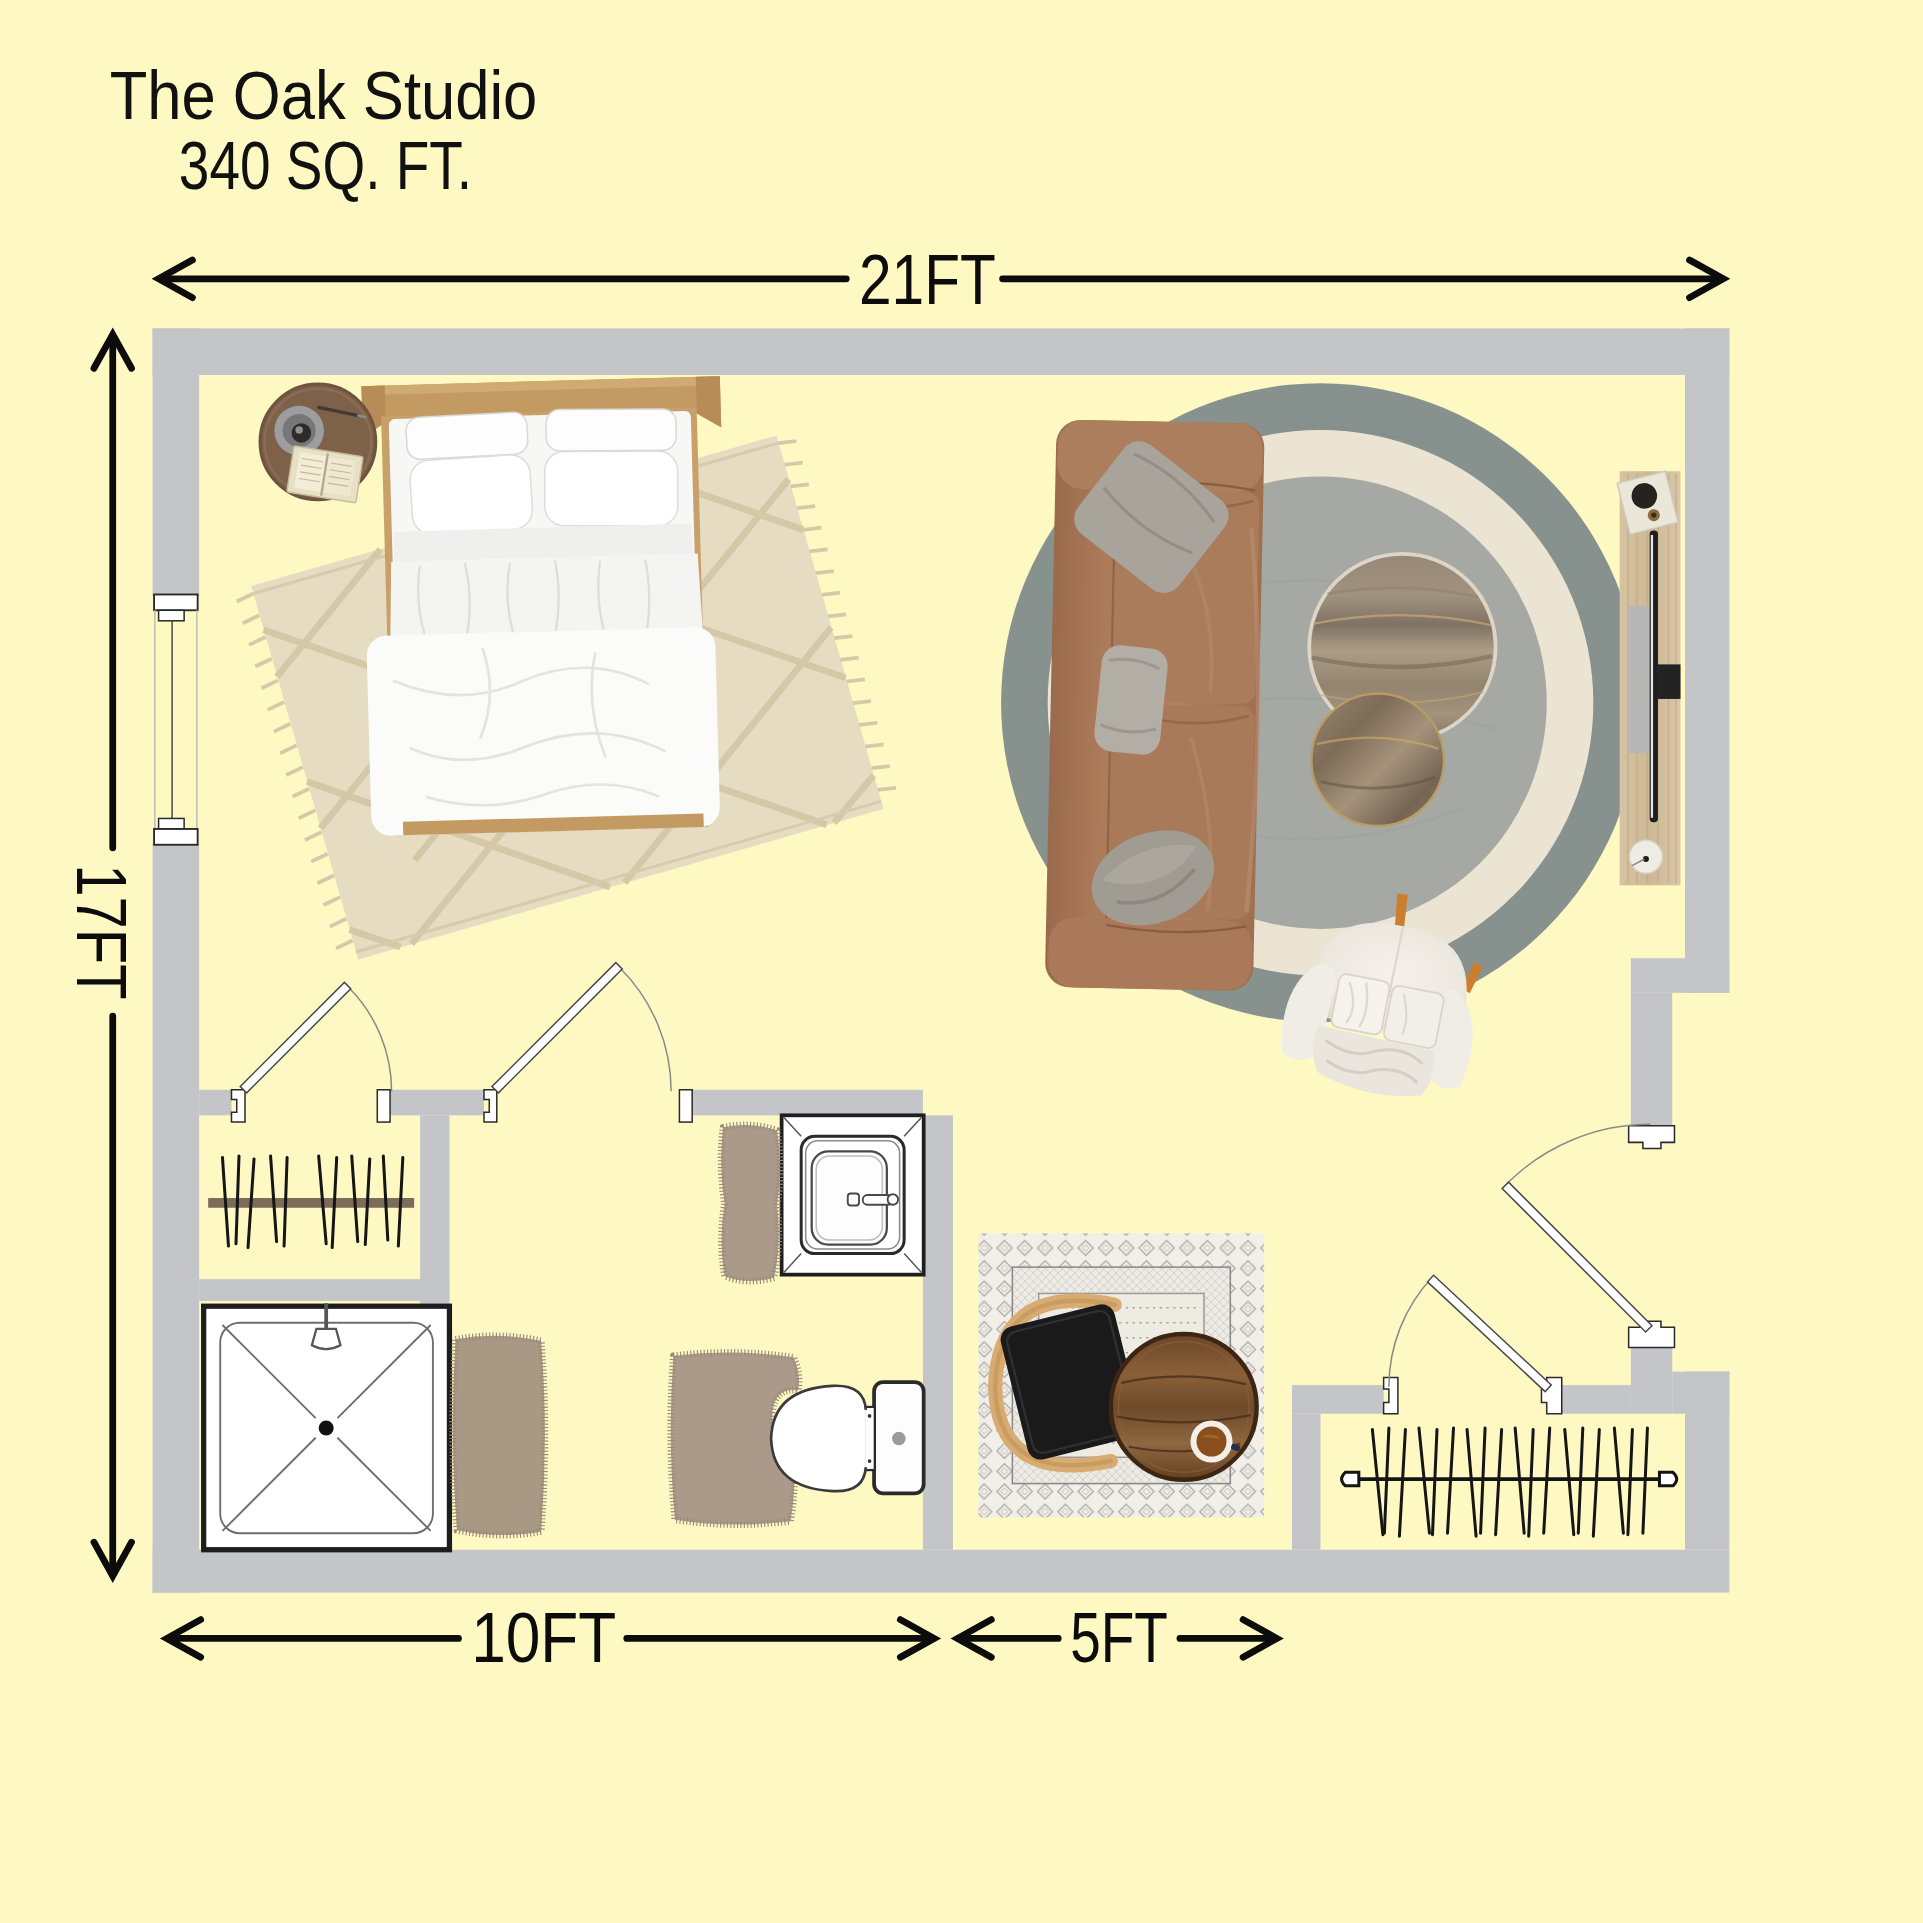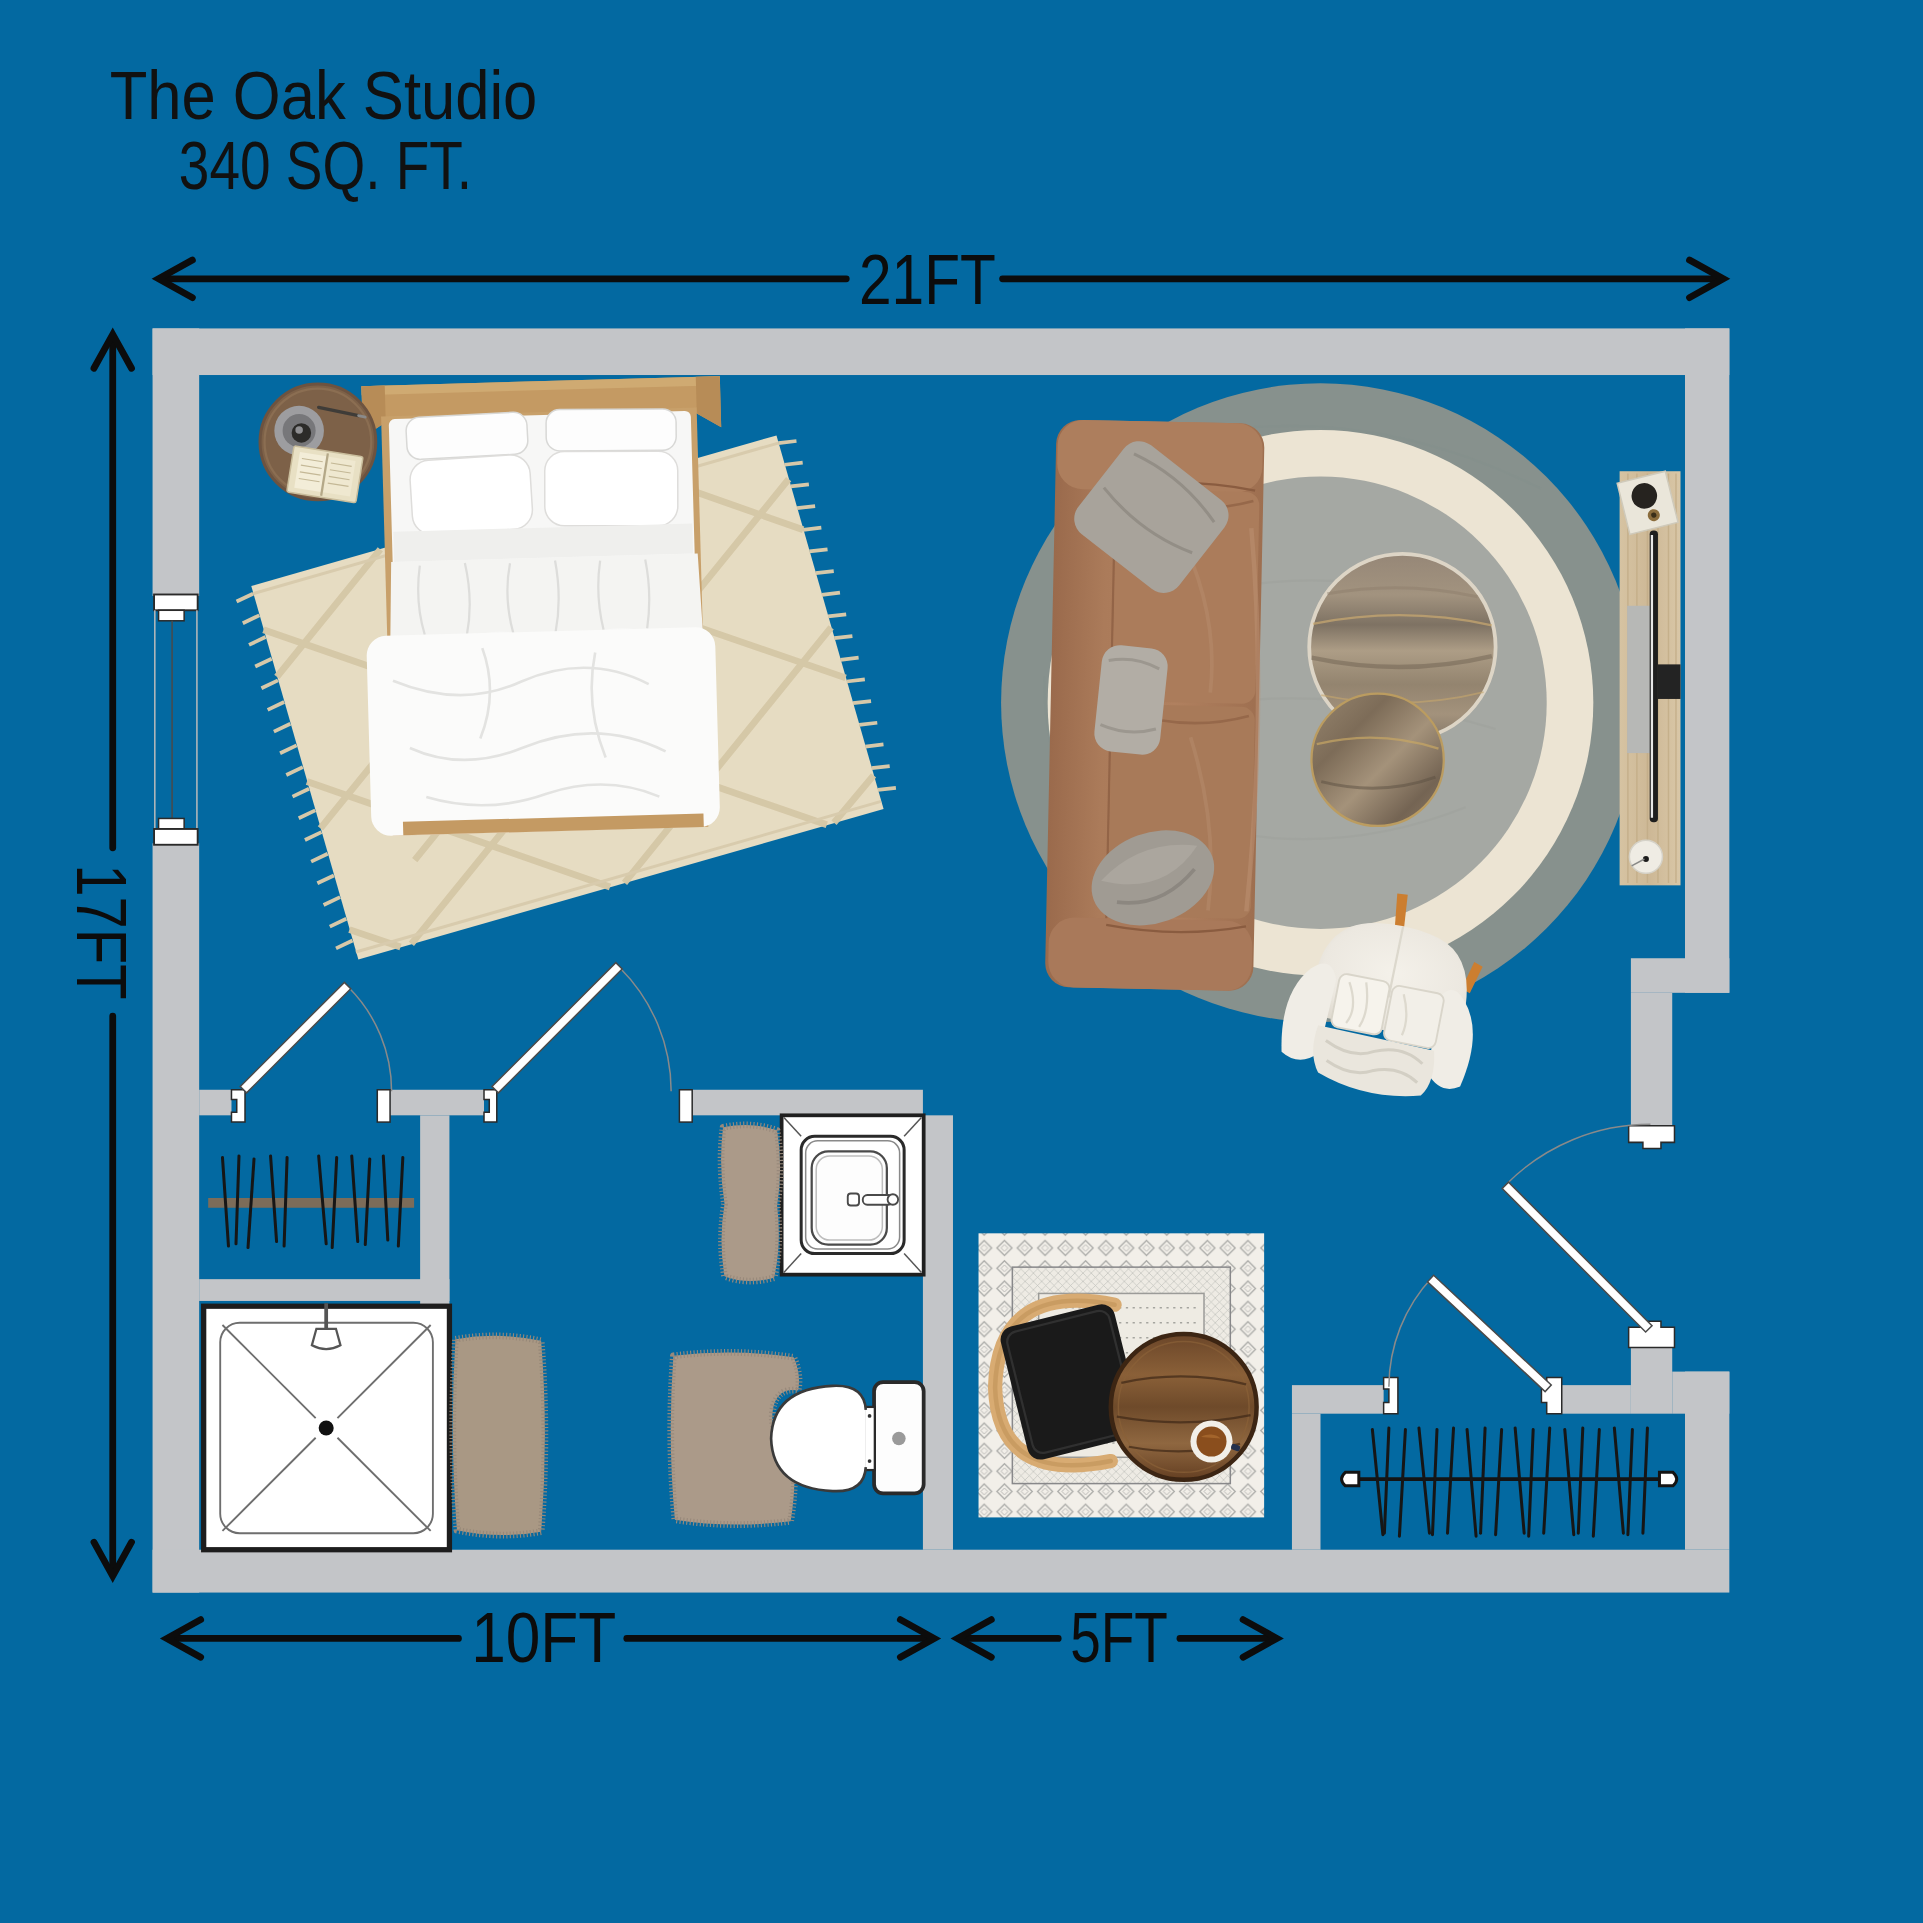--- a/index.html
+++ b/index.html
@@ -1,16 +1,16 @@
 <!DOCTYPE html>
 <html style="font-size:12px"><head>
 <meta charset="utf-8">
 <style>
   html,body{margin:0;padding:0;background:#ffffff;}
-  #page{position:relative;width:1924px;height:1924px;background:#0369a1;overflow:hidden;
+  #page{position:relative;width:1924px;height:1924px;background:#fef9c3;overflow:hidden;
         font-family:"Liberation Sans", sans-serif;}
   svg{position:absolute;left:0;top:0;}
 </style>
 </head>
 <body>
 <div id="page">
 <svg width="1924" height="1924" viewBox="0 0 2560 2560">
 <defs>
   <linearGradient id="leather" x1="0" y1="0" x2="1" y2="0">
     <stop offset="0" stop-color="#9a6a4c"></stop>

